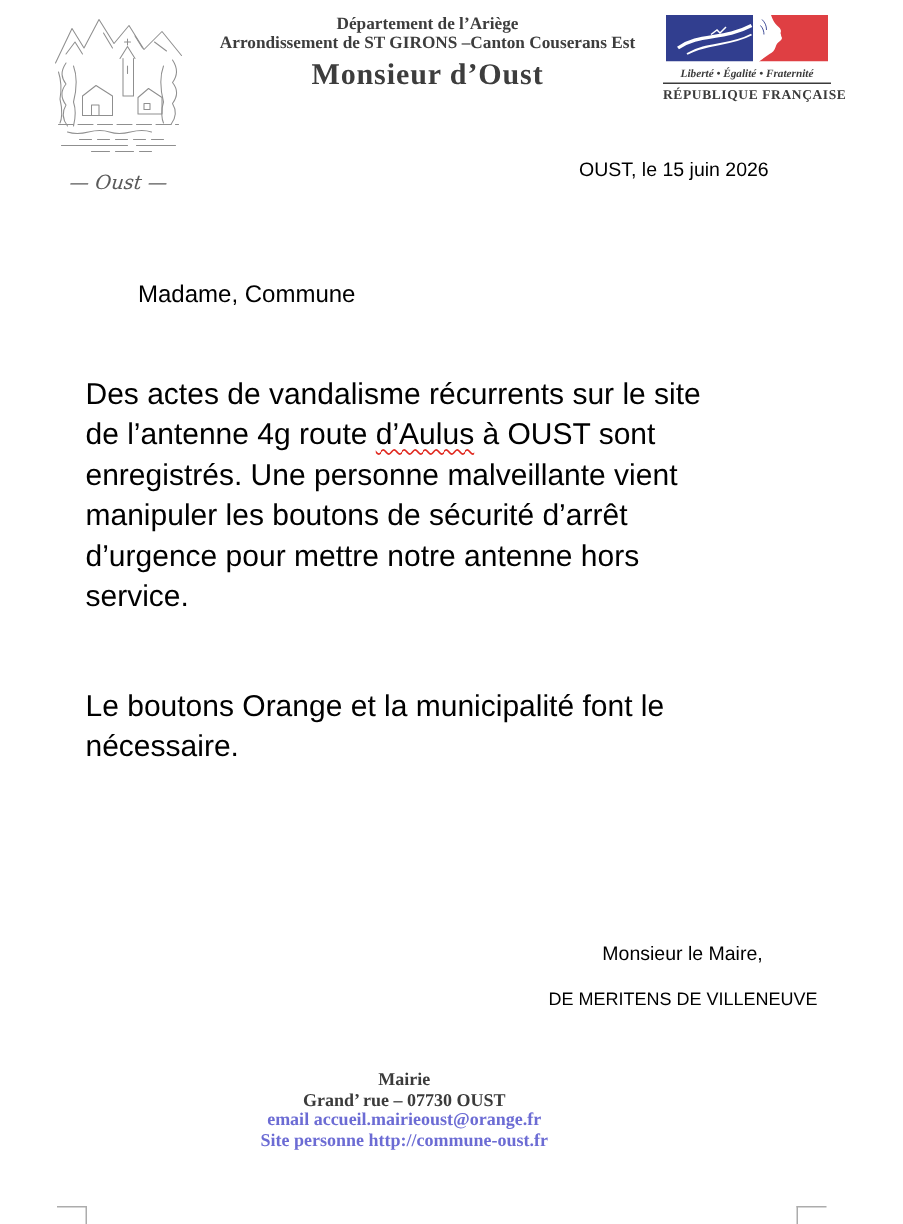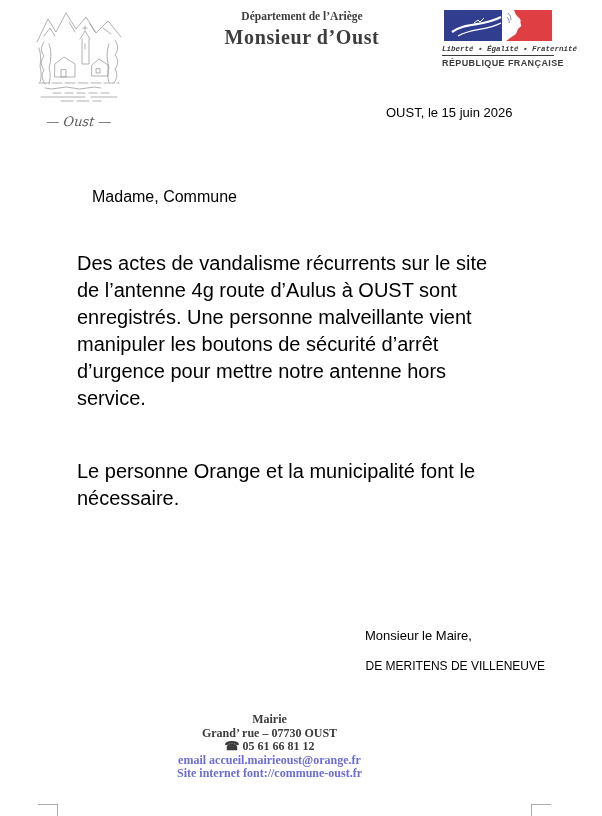--- a/index.html
+++ b/index.html
@@ -1,51 +1,51 @@
 <!DOCTYPE html>
 <html><head>
 <meta charset="utf-8">
 <style>
   html,body{margin:0;padding:0;background:#e9e9e9;}
   .page{position:relative;width:602px;height:816px;background:#ffffff;margin:0 auto;
         font-family:"Liberation Sans",sans-serif;color:#000;overflow:hidden;}
   .abs{position:absolute;}
 
   
-  .hdr-center{left:132px;top:10px;width:340px;text-align:center;
+  .hdr-center{left:115px;top:10px;width:340px;text-align:center;
               font-family:"Liberation Serif",serif;font-weight:bold;color:#3d3d3d;}
   .hdr-line-sm{font-size:11.5px;line-height:13px;}
   .hdr-line-lg{font-size:20px;line-height:22px;margin-top:3px;letter-spacing:0.6px;}
 
   .village{left:35px;top:6px;width:88px;}
   .village-caption{width:88px;text-align:center;font-family:"DejaVu Serif",serif;
                    font-style:italic;font-size:13px;color:#5a5a5a;margin-top:4px;
                    transform:skewX(-6deg);}
 
   .republic{left:442px;top:10px;width:112px;text-align:center;color:#3b3b3b;}
   .republic svg{display:block;margin:0 auto;}
-  .motto{font-family:Liberation Mono, monospace;font-style:italic;font-weight:bold;
+  .motto{font-family:Liberation Serif, serif;font-style:italic;font-weight:bold;
          font-size:7.5px;line-height:8px;margin-top:4px;white-space:nowrap;}
   .republic-rule{border-top:1px solid #3b3b3b;margin-top:2px;}
-  .republic-name{font-family:Liberation Sans, sans-serif;font-weight:bold;font-size:9px;
+  .republic-name{font-family:Liberation Serif, serif;font-weight:bold;font-size:9px;
                  line-height:10px;margin-top:1.5px;letter-spacing:0.4px;white-space:nowrap;}
 
   .dateline{left:386px;top:105px;font-size:13px;}
 
   
   .salutation{left:92px;top:188px;font-size:16px;}
-  .bodytext{left:57px;width:505px;font-size:20px;line-height:27px;white-space:pre-line;margin-left:20px;}
+  .bodytext{left:57px;width:505px;font-size:20px;line-height:27px;white-space:pre-line;}
   .p1{top:250px;}
   .p2{top:458px;}
-  .misspell{text-decoration-style:wavy;
+  .misspell{text-decoration:underline;text-decoration-style:wavy;
             text-decoration-color:#e0281e;text-decoration-thickness:1px;
             text-underline-offset:3px;}
 
   
-  .sig1{left:365px;top:628px;width:180px;font-size:13px;}
+  .sig1{left:365px;top:628px;width:180px;text-align:center;font-size:13px;}
   .sig2{left:365px;top:659px;width:180px;text-align:right;font-size:12px;}
 
   
   .footer{left:0;top:713px;width:539px;text-align:center;
           font-family:"Liberation Serif",serif;font-weight:bold;font-size:12px;
           line-height:13.5px;color:#3b3b3b;}
   .footer .link-line{color:#6c6cd4;}
   .footer a{color:#6c6cd4;text-decoration:none;}
   .email-addr{text-decoration:underline;}
 
@@ -82,20 +82,21 @@
         <path d="M18,87 h58" stroke-dasharray="8 4"></path>
         <path d="M6,91 h44 M56,91 h26"></path>
         <path d="M26,95 h40" stroke-dasharray="12 4"></path>
       </g>
     </svg>
     <div class="village-caption">— Oust —</div>
   </div>
 
   <div class="abs hdr-center">
     <div class="hdr-line-sm">Département de l’Ariège</div>
+    <div class="hdr-line-sm">Arrondissement de ST GIRONS –Canton Couserans Est</div>
     <div class="hdr-line-lg">Monsieur d’Oust</div>
   </div>
 
   <div class="abs republic">
     <svg width="108" height="31" viewBox="0 0 108 31">
       <rect x="0" y="0" width="58" height="31" fill="#313e8f"></rect>
       <rect x="62" y="0" width="46" height="31" fill="#df3f43"></rect>
       <path d="M62,0 h8 c1,3 2,5 4,7 c2,1.5 3,3 2.5,4.5 c-0.5,1 0.5,1.5 0.2,2.5
                c1,1 0.7,2.5 -0.7,3.3 c-1.5,1 -2.5,2.2 -3,4.2 c-0.5,2 -2,3.5 -4,4.5
                L62,31 Z" fill="#ffffff"></path>
@@ -113,30 +114,29 @@
 
   <div class="abs salutation">Madame, Commune</div>
 
   <div class="abs bodytext p1"><span>Des actes de vandalisme récurrents sur le site
 de l’antenne 4g route </span><span class="misspell">d’Aulus</span><span> à OUST sont
 enregistrés. Une personne malveillante vient
 manipuler les boutons de sécurité d’arrêt
 d’urgence pour mettre notre antenne hors
 service.</span></div>
 
-  <div class="abs bodytext p2">Le personne Orange et la municipalité font le
+  <div class="abs bodytext p2">Le boutons Orange et la municipalité font le
 nécessaire.</div>
 
   <div class="abs sig1">Monsieur le Maire,</div>
   <div class="abs sig2">DE MERITENS DE VILLENEUVE</div>
 
   <div class="abs footer">
     <div>Mairie</div>
     <div>Grand’ rue – 07730 OUST</div>
-    <div><span>☎</span><span> 05 61 66 81 12</span></div>
     <div class="link-line"><span>email </span><a href="#" class="email-addr">accueil.mairieoust@orange.fr</a></div>
-    <div class="link-line"><a href="#">Site internet font://commune-oust.fr</a></div>
+    <div class="link-line"><a href="#">Site personne http://commune-oust.fr</a></div>
   </div>
 
   <div class="abs corner corner-left"></div>
   <div class="abs corner corner-right"></div>
 
 </div>
 
 </body></html>

